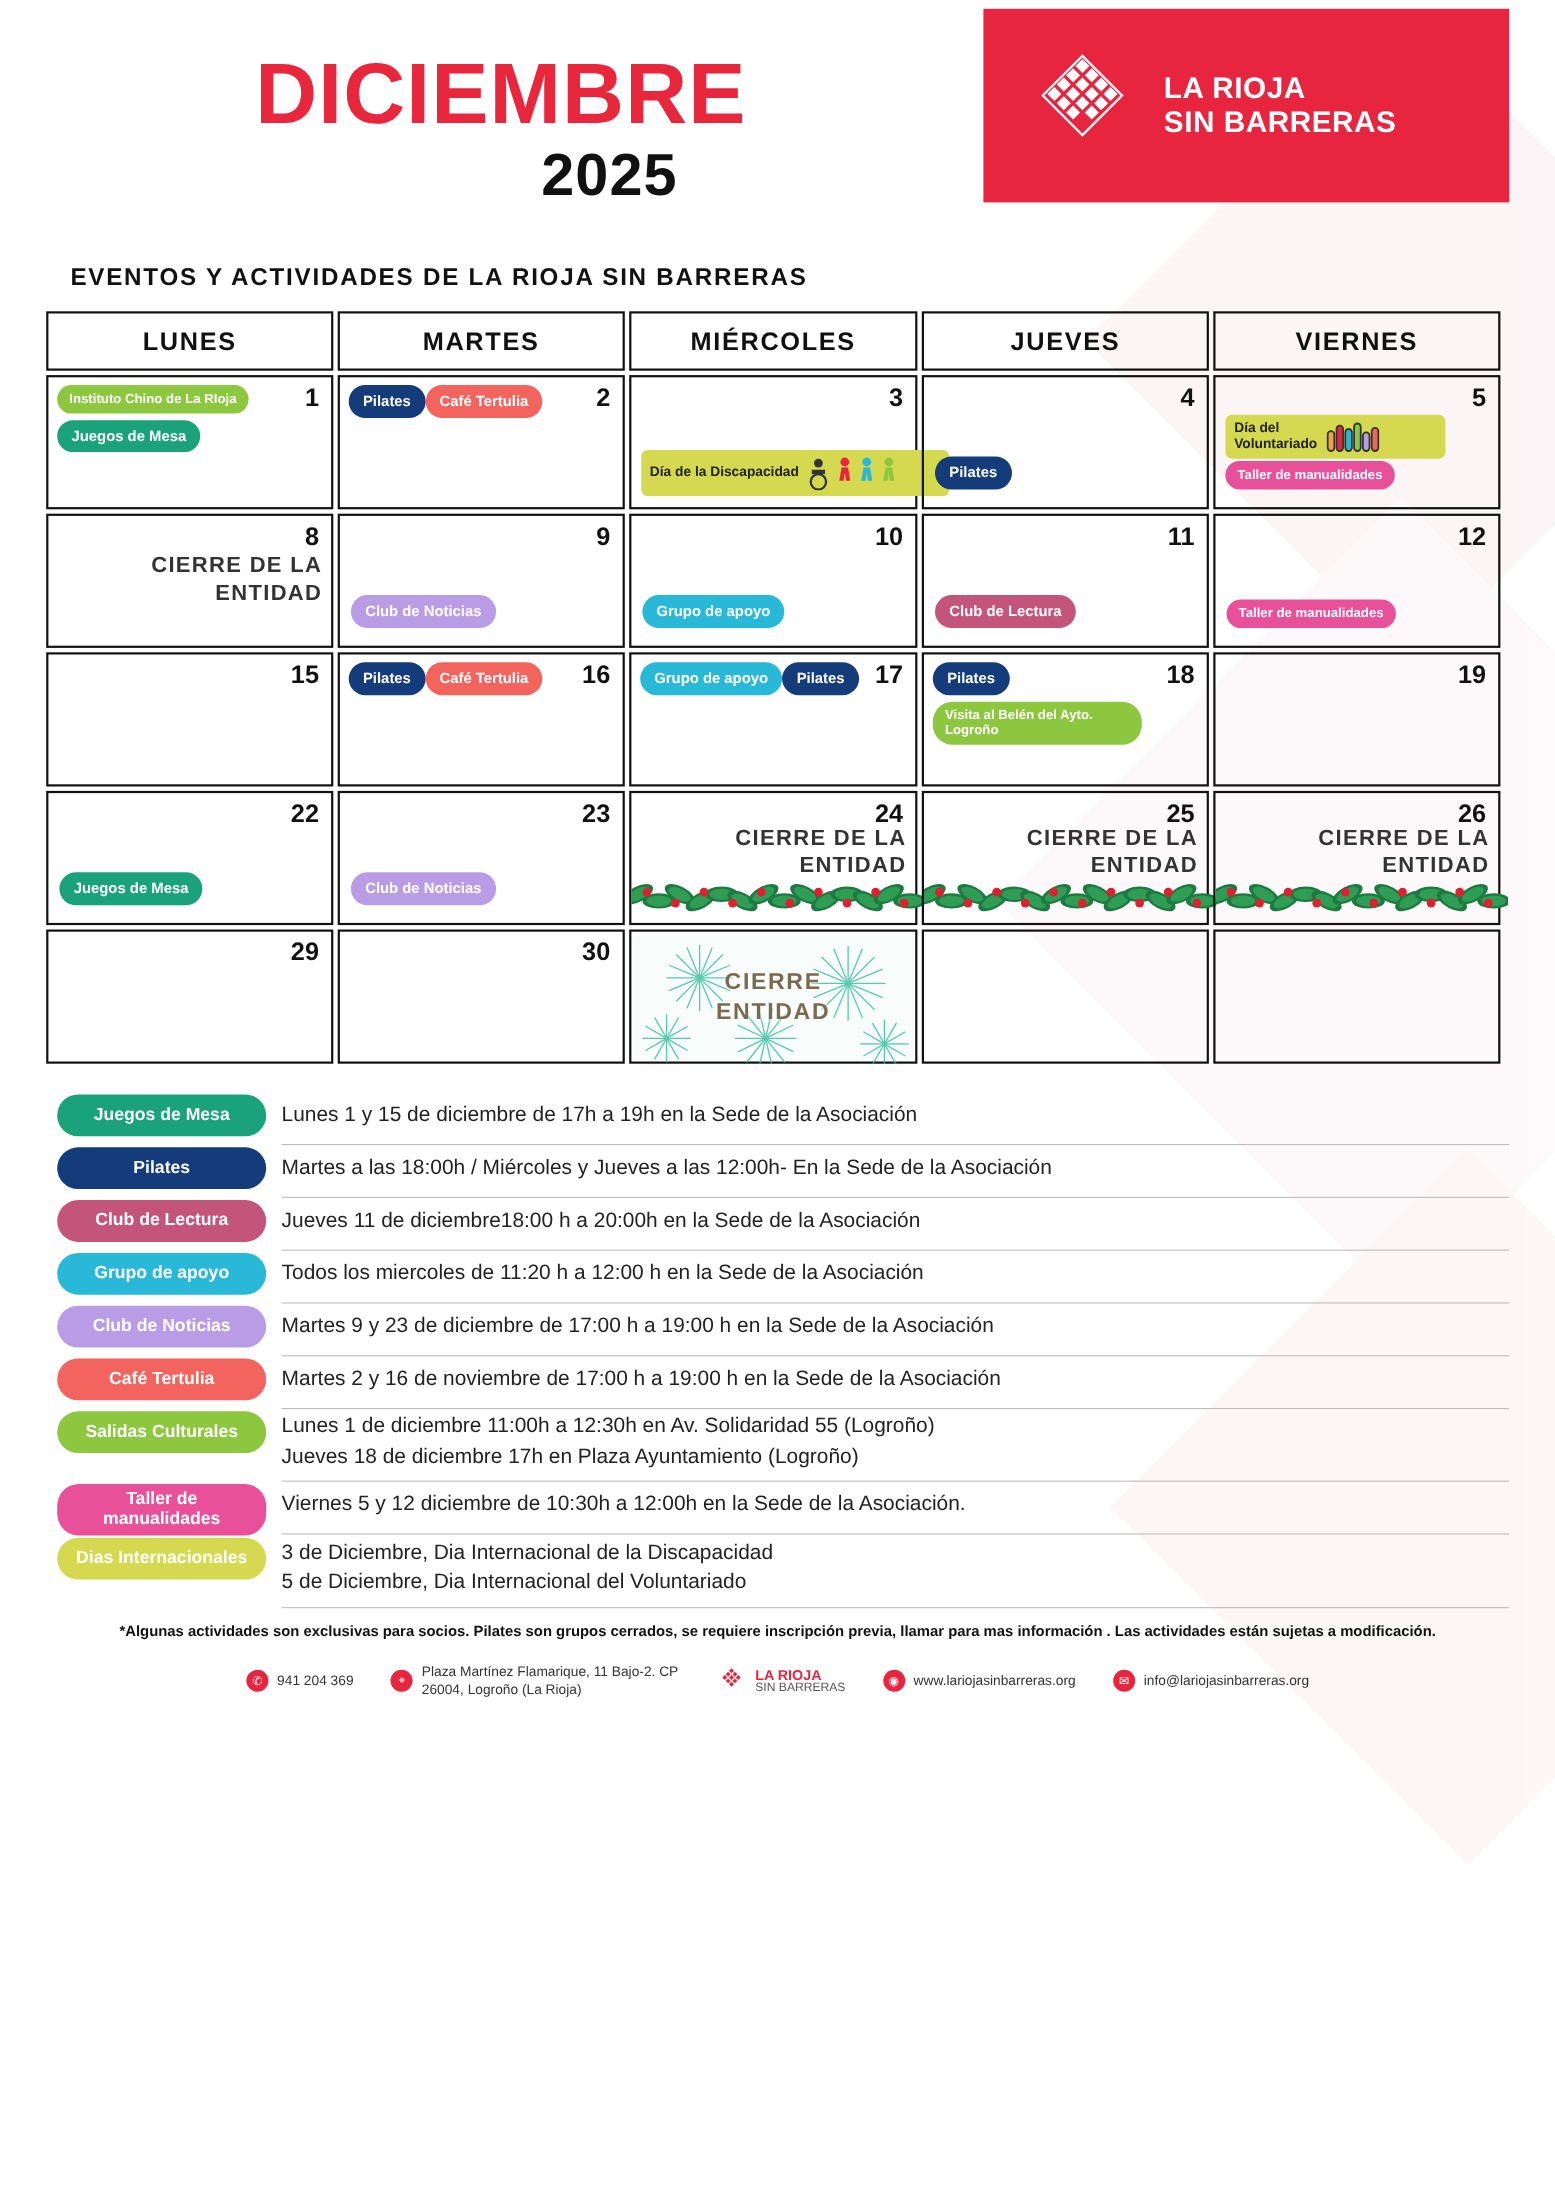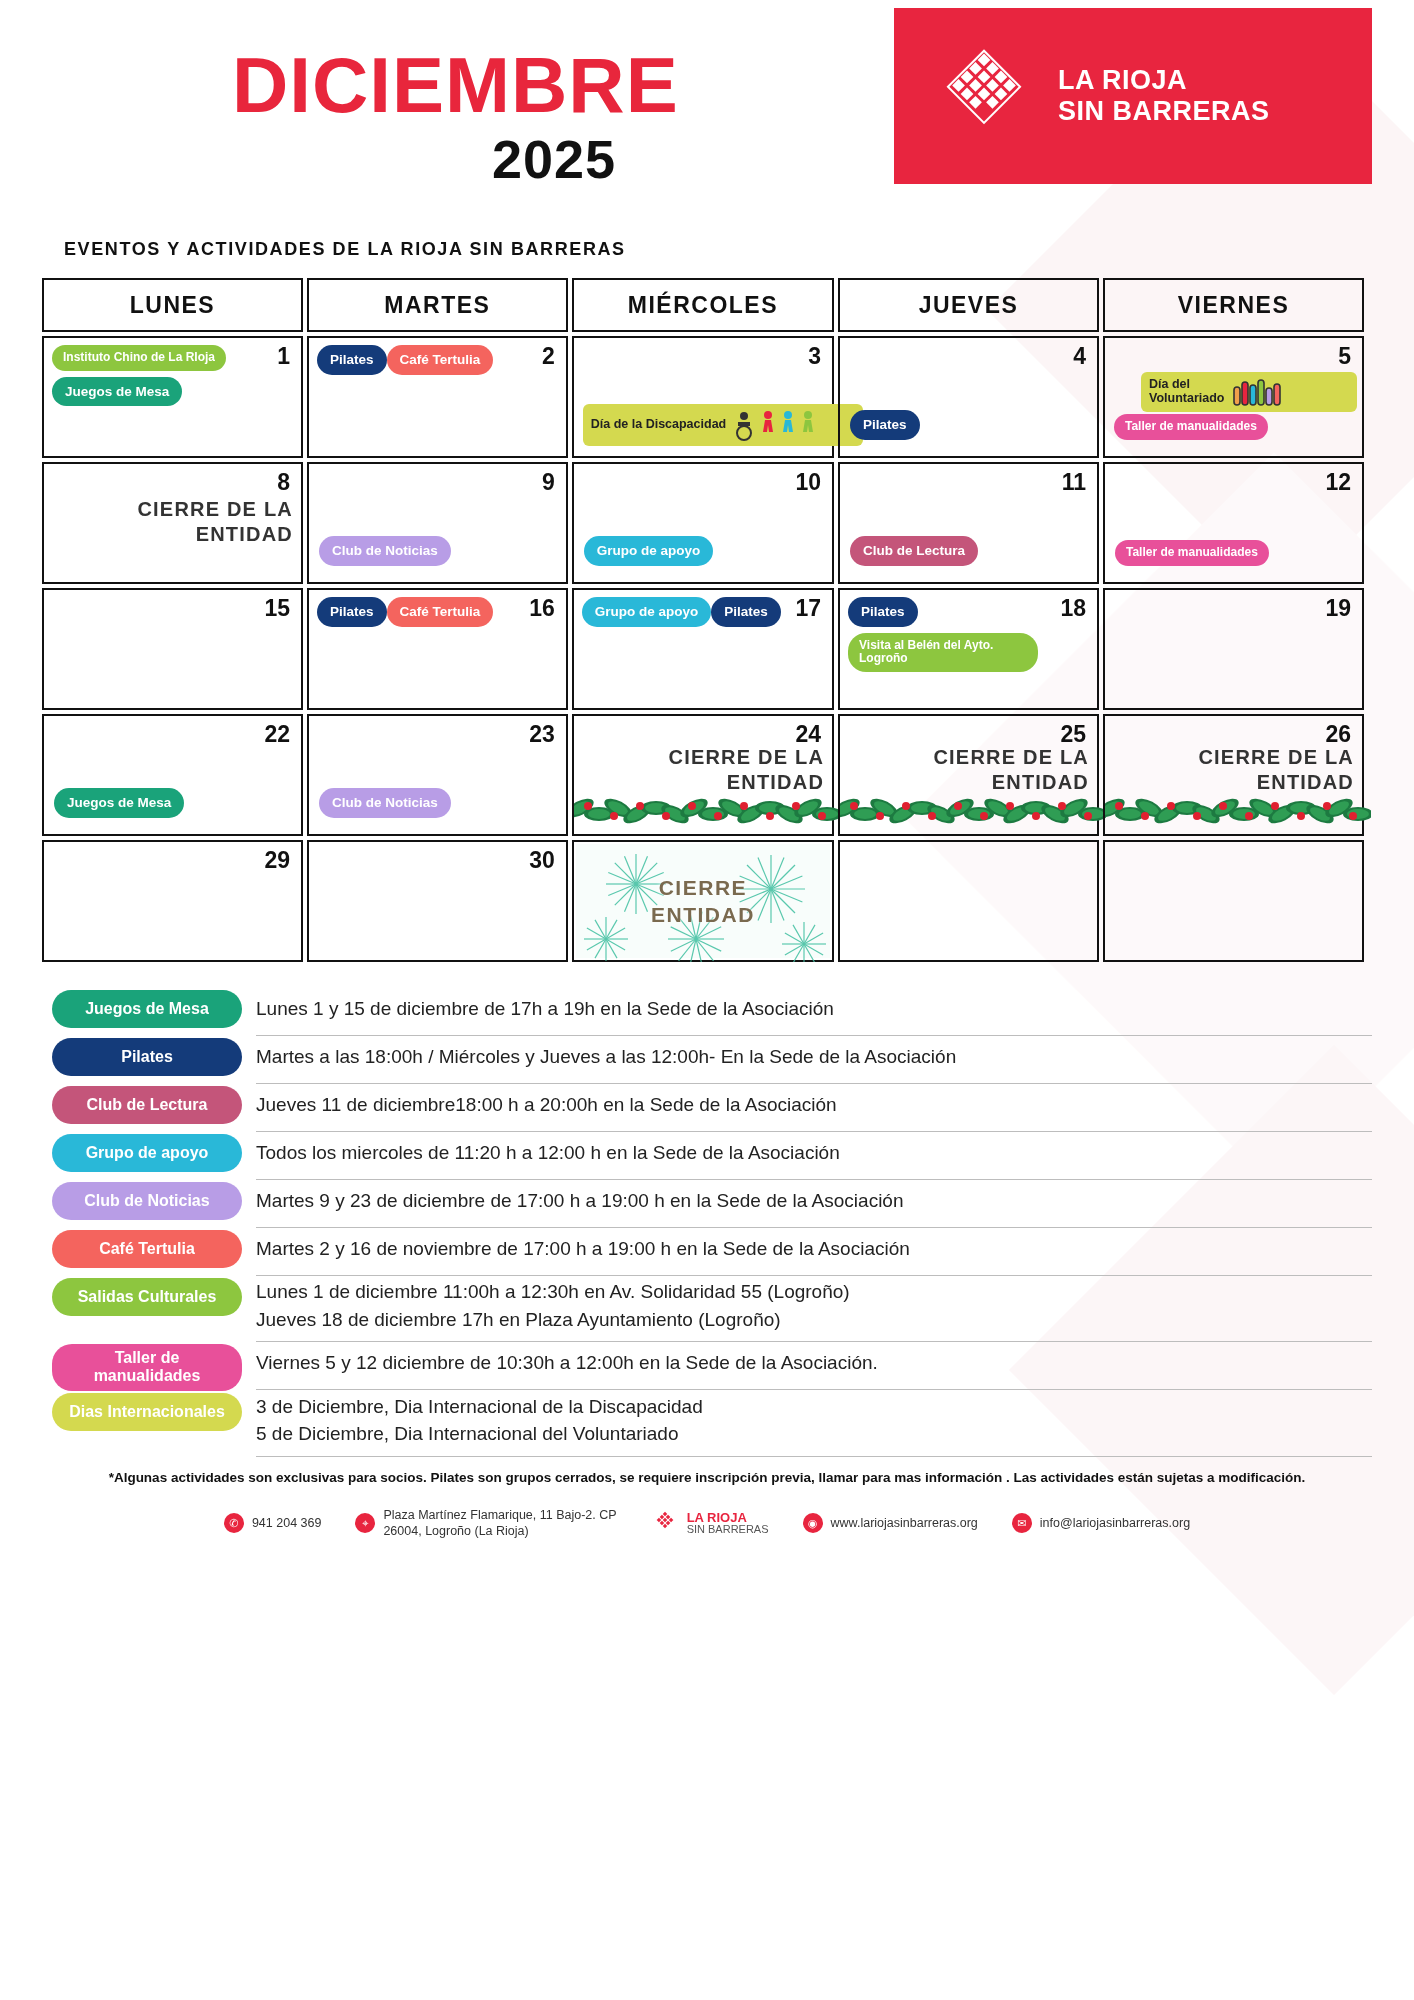--- a/index.html
+++ b/index.html
@@ -64,21 +64,21 @@
     align-items: center;
     padding-left: 38px;
     gap: 22px;
   }
   .logo-mark { width: 104px; height: 104px; position: relative; }
   .logo-text { color: #fff; line-height: 1.15; }
   .logo-text .l1 { font-size: 27px; font-weight: bold; letter-spacing: .5px; }
   .logo-text .l2 { font-size: 27px; font-weight: bold; letter-spacing: .5px; }
 
   .subtitle {
-    font-size: 18px;
+    font-size: 22px;
     font-weight: bold;
     letter-spacing: 1.6px;
     color: #111;
     margin: 4px 0 14px 22px;
   }
 
   
   table.cal { border-collapse: separate; border-spacing: 4px; width: 1330px; margin-left: -4px;}
   table.cal th {
     border: 2px solid #111;
@@ -127,21 +127,21 @@
     line-height: 1.25;
   }
   .closed.top { margin-top: 22px; }
 
   .intl-band {
     display:flex; align-items:center; gap:6px;
     background:#d4d94f; border-radius: 6px; padding: 5px 8px;
     position:absolute; left:9px; bottom:10px; width: 280px;
   }
   .intl-band .txt { font-size: 12.5px; font-weight: bold; color:#222; line-height:1.1;}
-  .intl-band.vol { width: 216px; bottom: auto; top: 34px; left: 9px; margin-left: 27px;}
+  .intl-band.vol { width: 200px; bottom: auto; top: 34px; left: 9px;}
 
   
   .holly { position:absolute; left:0; right:0; bottom:-4px; height: 52px; overflow:visible; }
 
   .fireworks {
     position:absolute; inset:2px; background:#f8fdfb;
     display:flex; align-items:center; justify-content:center;
   }
   .fw-text { font-size: 21px; font-weight: bold; letter-spacing:1.5px; color:#7a6a4f; text-align:center; line-height:1.3; text-shadow: 0 0 4px #fff;}
 

